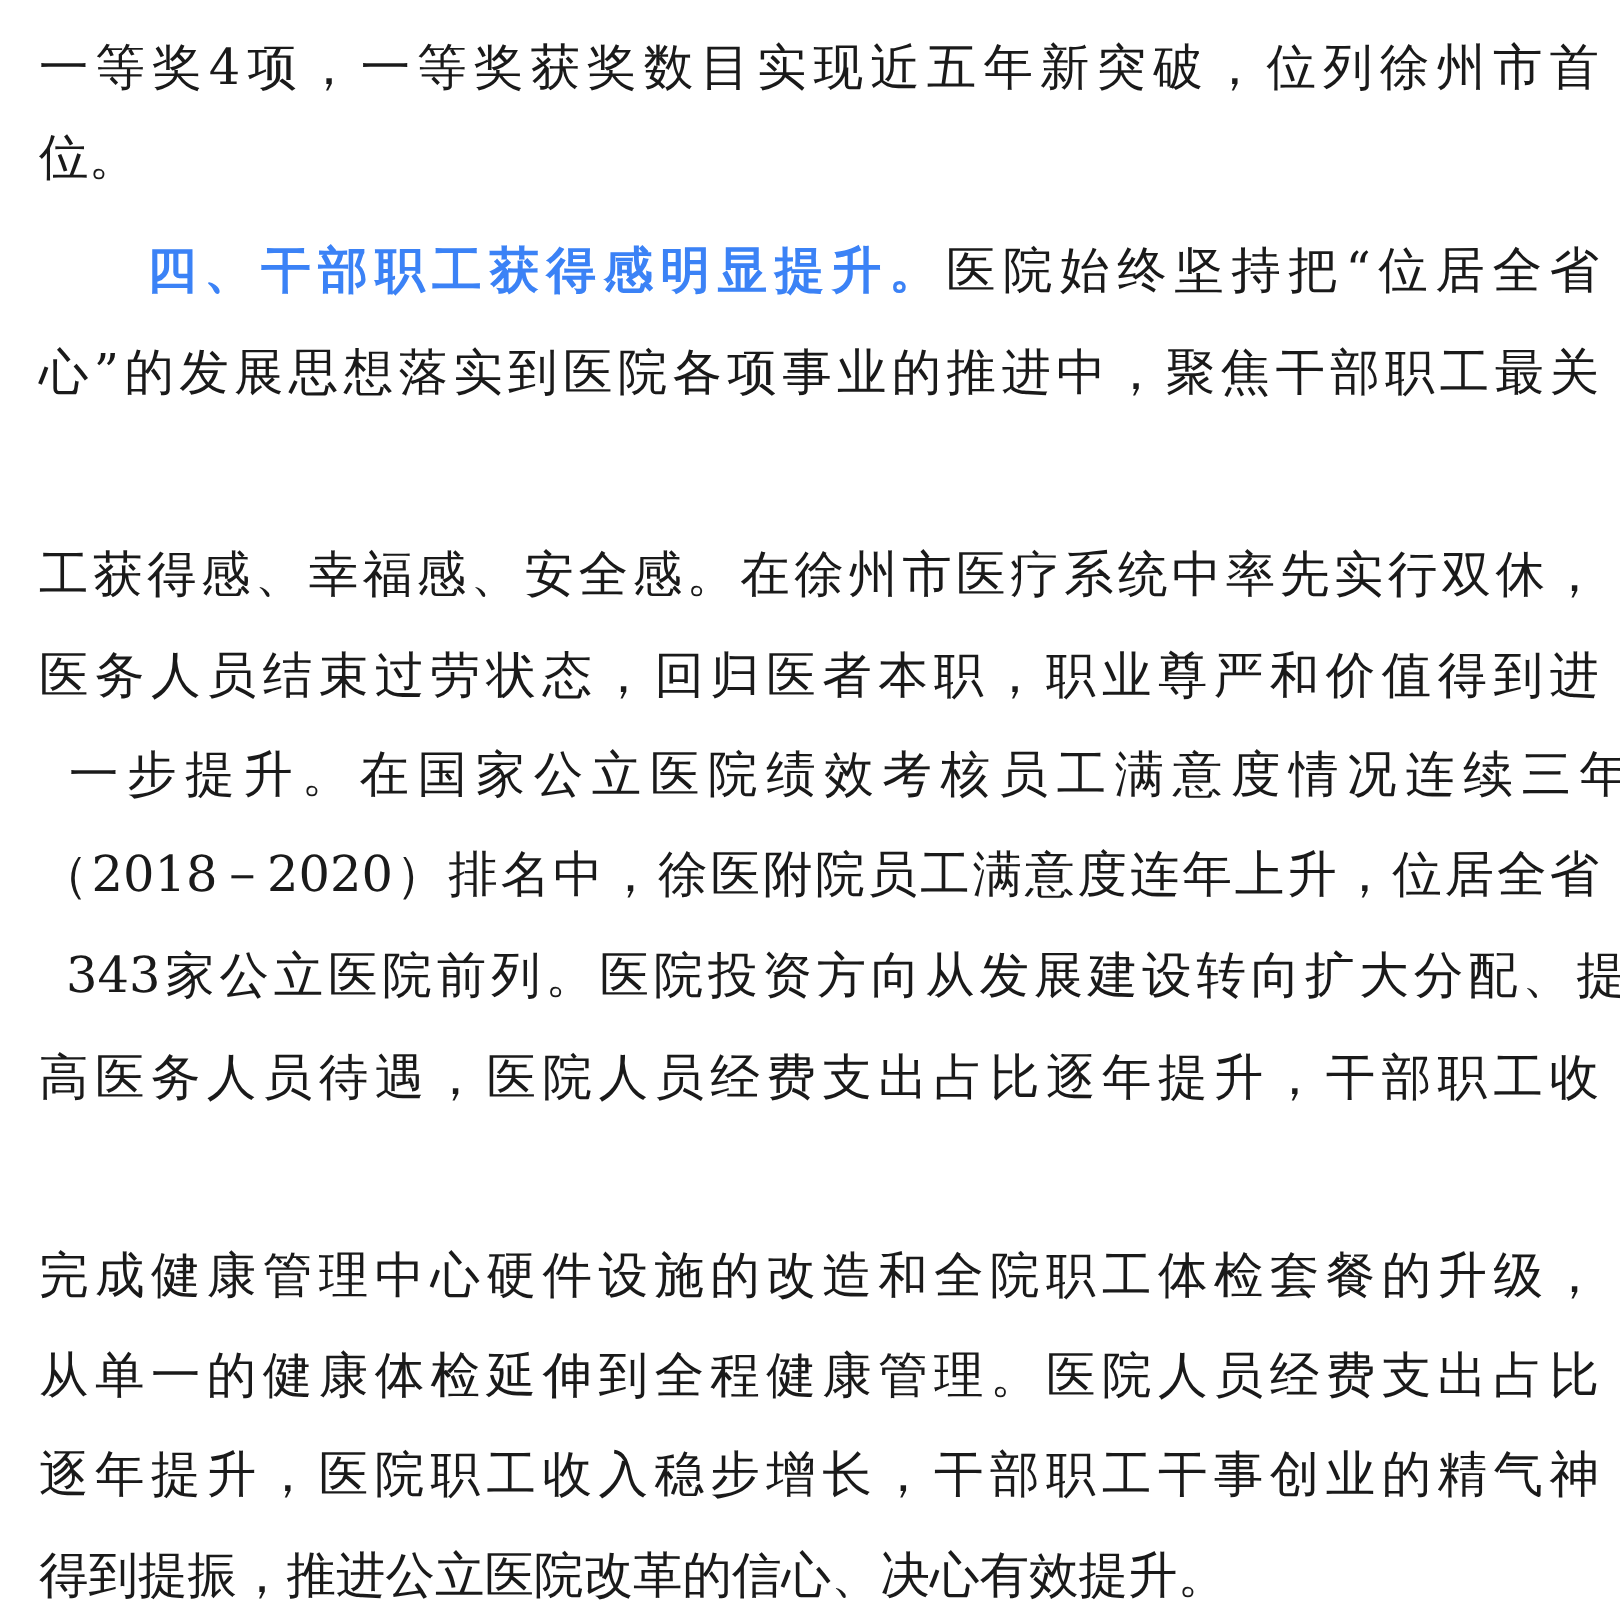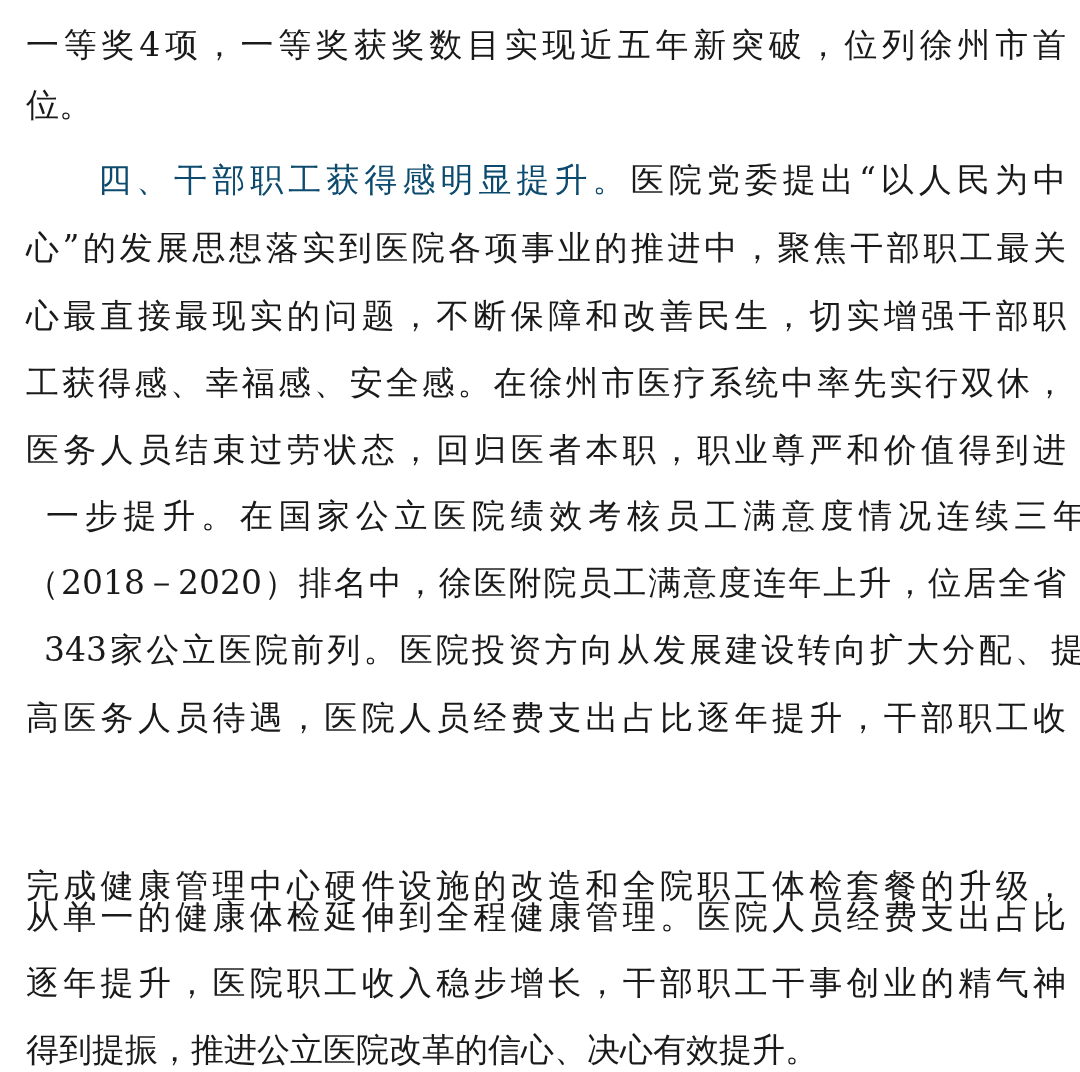--- a/index.html
+++ b/index.html
@@ -12,39 +12,38 @@
     .line {
       position: absolute; left: 26px; width: 1040px;
       font-size: 33px; line-height: 40px; height: 40px;
       white-space: nowrap;
       text-align: justify; text-align-last: justify;
       letter-spacing: 0px;
     }
     .line.short { text-align-last: left; }
     .heading {
       font-family: "DejaVu Sans", "Liberation Sans", sans-serif;
-      font-weight: normal; color: #0c4a6e;
+      font-weight: bold; color: #3b82f6;
     }
   </style>
 </head>
 <body>
 
 <div class="page">
   <div class="line" style="top:25px;">一等奖4项，一等奖获奖数目实现近五年新突破，位列徐州市首</div>
   <div class="line short" style="top:85px;">位。</div>
 
   <div class="line" style="top:160px; left:98px; width:968px;">
-    <span class="heading">四、干部职工获得感明显提升。</span><span>医院党委提出“以人民为中</span>
+    <span class="heading">四、干部职工获得感明显提升。</span><span>医院始终坚持把“位居全省</span>
   </div>
 
   <div class="line" style="top:228px;">心”的发展思想落实到医院各项事业的推进中，聚焦干部职工最关</div>
-  <div class="line" style="top:296px;">心最直接最现实的问题，不断保障和改善民生，切实增强干部职</div>
   <div class="line" style="top:363px;">工获得感、幸福感、安全感。在徐州市医疗系统中率先实行双休，</div>
   <div class="line" style="top:430px;">医务人员结束过劳状态，回归医者本职，职业尊严和价值得到进</div>
   <div class="line" style="top:496px;margin-left:20px;">一步提升。在国家公立医院绩效考核员工满意度情况连续三年</div>
   <div class="line" style="top:563px;">（2018－2020）排名中，徐医附院员工满意度连年上升，位居全省</div>
   <div class="line" style="top:630px;margin-left:18px;">343家公立医院前列。医院投资方向从发展建设转向扩大分配、提</div>
   <div class="line" style="top:698px;">高医务人员待遇，医院人员经费支出占比逐年提升，干部职工收</div>
-  <div class="line" style="top:830px;margin-top:36px;">完成健康管理中心硬件设施的改造和全院职工体检套餐的升级，</div>
+  <div class="line" style="top:830px;">完成健康管理中心硬件设施的改造和全院职工体检套餐的升级，</div>
   <div class="line" style="top:897px;">从单一的健康体检延伸到全程健康管理。医院人员经费支出占比</div>
   <div class="line" style="top:963px;">逐年提升，医院职工收入稳步增长，干部职工干事创业的精气神</div>
   <div class="line short" style="top:1030px;">得到提振，推进公立医院改革的信心、决心有效提升。</div>
 </div>
 
 </body></html>

